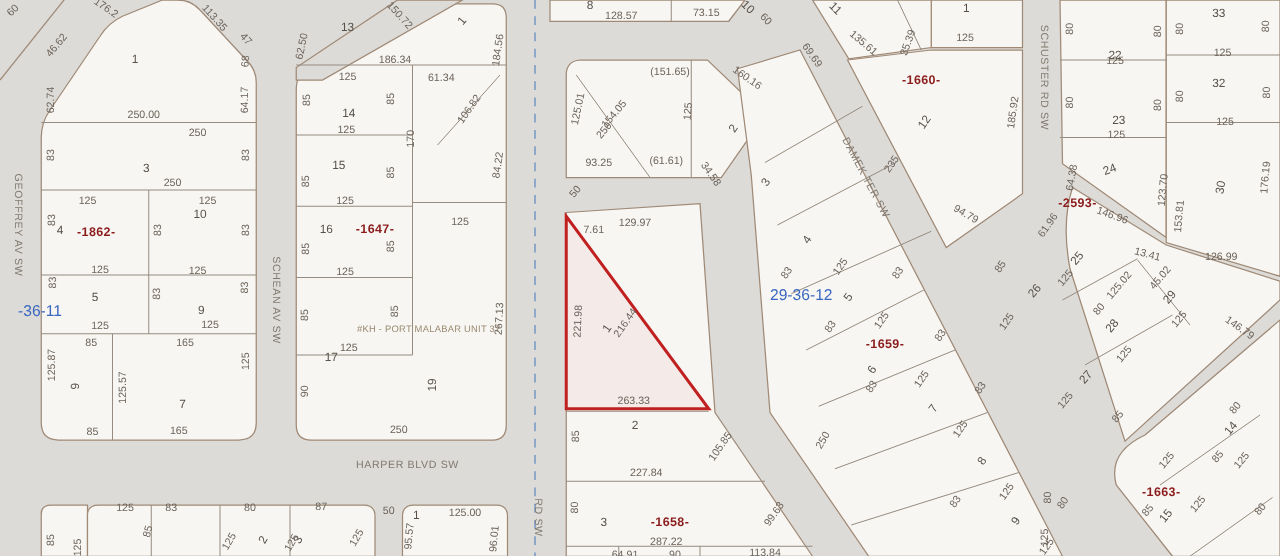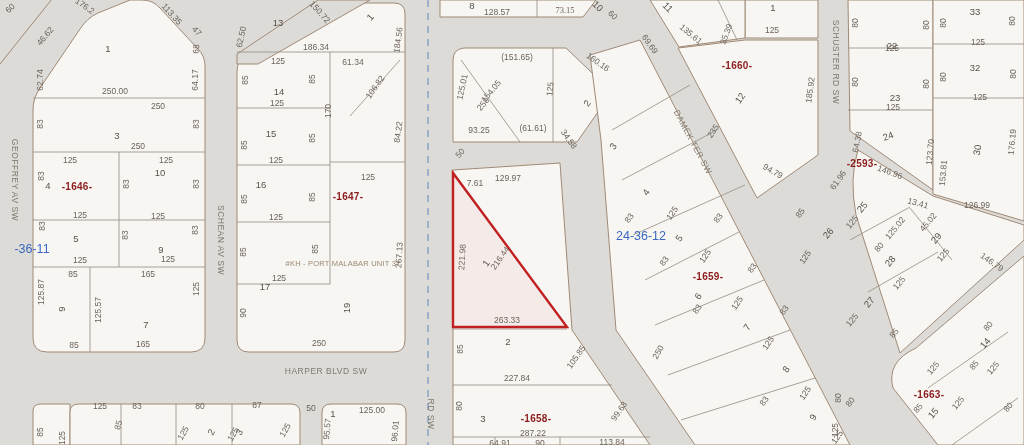--- a/index.html
+++ b/index.html
@@ -70,23 +70,23 @@
     </g>
   </svg>
   <div id="labels">
       <span class="street" style="left: 15px; top: 180px; transform: translate(-50%, -50%) rotate(90deg);">GEOFFREY AV SW</span>
       <span class="street" style="left: 221px; top: 240px; transform: translate(-50%, -50%) rotate(90deg);">SCHEAN AV SW</span>
       <span class="street" style="left: 326px; top: 371px; transform: translate(-50%, -50%) rotate(0deg);">HARPER BLVD SW</span>
       <span class="street" style="left: 693px; top: 142px; transform: translate(-50%, -50%) rotate(62deg);">DAMEK TER SW</span>
       <span class="street" style="left: 836px; top: 62px; transform: translate(-50%, -50%) rotate(90deg);">SCHUSTER RD SW</span>
       <span class="street" style="left: 431px; top: 414px; transform: translate(-50%, -50%) rotate(90deg);">RD SW</span>
       <span class="section" style="left: 32px; top: 249px; transform: translate(-50%, -50%) rotate(0deg);">-36-11</span>
-      <span class="section" style="left: 641px; top: 236px; transform: translate(-50%, -50%) rotate(0deg);">24-36-12</span>
-      <span class="block" style="left: 77px; top: 186px; transform: translate(-50%, -50%) rotate(0deg);">-1646-</span>
-      <span class="block" style="left: 300px; top: 196px; transform: translate(-50%, -50%) rotate(0deg); margin-left: 48px;">-1647-</span>
+      <span class="section" style="left: 641px; top: 236px; transform: translate(-50%, -50%) rotate(0deg);">29-36-12</span>
+      <span class="block" style="left: 77px; top: 186px; transform: translate(-50%, -50%) rotate(0deg);">-1862-</span>
+      <span class="block" style="left: 300px; top: 184px; transform: translate(-50%, -50%) rotate(0deg);">-1647-</span>
       <span class="block" style="left: 737px; top: 65px; transform: translate(-50%, -50%) rotate(0deg);">-1660-</span>
       <span class="block" style="left: 708px; top: 276px; transform: translate(-50%, -50%) rotate(0deg);">-1659-</span>
       <span class="block" style="left: 536px; top: 418px; transform: translate(-50%, -50%) rotate(0deg);">-1658-</span>
       <span class="block" style="left: 862px; top: 163px; transform: translate(-50%, -50%) rotate(0deg);">-2593-</span>
       <span class="block" style="left: 929px; top: 394px; transform: translate(-50%, -50%) rotate(0deg);">-1663-</span>
       <span class="note" style="left: 343px; top: 263px; transform: translate(-50%, -50%) rotate(0deg);">#KH - PORT MALABAR UNIT 37</span>
       <span class="lot" style="left: 108px; top: 48px; transform: translate(-50%, -50%) rotate(0deg);">1</span>
       <span class="lot" style="left: 117px; top: 135px; transform: translate(-50%, -50%) rotate(0deg);">3</span>
       <span class="lot" style="left: 48px; top: 185px; transform: translate(-50%, -50%) rotate(0deg);">4</span>
       <span class="lot" style="left: 160px; top: 172px; transform: translate(-50%, -50%) rotate(0deg);">10</span>
@@ -184,23 +184,23 @@
       <span class="dim" style="left: 244px; top: 199px; transform: translate(-50%, -50%) rotate(-90deg);">85</span>
       <span class="dim" style="left: 312px; top: 197px; transform: translate(-50%, -50%) rotate(-90deg);">85</span>
       <span class="dim" style="left: 276px; top: 217px; transform: translate(-50%, -50%) rotate(0deg);">125</span>
       <span class="dim" style="left: 243px; top: 252px; transform: translate(-50%, -50%) rotate(-90deg);">85</span>
       <span class="dim" style="left: 315px; top: 249px; transform: translate(-50%, -50%) rotate(-90deg);">85</span>
       <span class="dim" style="left: 279px; top: 278px; transform: translate(-50%, -50%) rotate(0deg);">125</span>
       <span class="dim" style="left: 399px; top: 255px; transform: translate(-50%, -50%) rotate(-87deg);">267.13</span>
       <span class="dim" style="left: 243px; top: 313px; transform: translate(-50%, -50%) rotate(-90deg);">90</span>
       <span class="dim" style="left: 319px; top: 343px; transform: translate(-50%, -50%) rotate(0deg);">250</span>
       <span class="dim" style="left: 497px; top: 12px; transform: translate(-50%, -50%) rotate(0deg);">128.57</span>
-      <span class="dim" style="left: 565px; top: 10px; transform: translate(-50%, -50%) rotate(0deg); font-family: Liberation Serif, serif;">73.15</span>
+      <span class="dim" style="left: 565px; top: 10px; transform: translate(-50%, -50%) rotate(0deg);">73.15</span>
       <span class="dim" style="left: 613px; top: 15px; transform: translate(-50%, -50%) rotate(45deg);">60</span>
-      <span class="dim" style="left: 517px; top: 57px; transform: translate(-50%, -50%) rotate(0deg);">(151.65)</span>
+      <span class="dim" style="left: 536px; top: 57px; transform: translate(-50%, -50%) rotate(0deg);">(151.65)</span>
       <span class="dim" style="left: 462px; top: 87px; transform: translate(-50%, -50%) rotate(-78deg);">125.01</span>
       <span class="dim" style="left: 491px; top: 91px; transform: translate(-50%, -50%) rotate(-50deg);">154.05</span>
       <span class="dim" style="left: 483px; top: 104px; transform: translate(-50%, -50%) rotate(-50deg);">250</span>
       <span class="dim" style="left: 550px; top: 89px; transform: translate(-50%, -50%) rotate(-85deg);">125</span>
       <span class="dim" style="left: 598px; top: 62px; transform: translate(-50%, -50%) rotate(35deg);">160.16</span>
       <span class="dim" style="left: 479px; top: 130px; transform: translate(-50%, -50%) rotate(0deg);">93.25</span>
       <span class="dim" style="left: 533px; top: 128px; transform: translate(-50%, -50%) rotate(0deg);">(61.61)</span>
       <span class="dim" style="left: 569px; top: 139px; transform: translate(-50%, -50%) rotate(55deg);">34.58</span>
       <span class="dim" style="left: 460px; top: 153px; transform: translate(-50%, -50%) rotate(-50deg);">50</span>
       <span class="dim" style="left: 475px; top: 183px; transform: translate(-50%, -50%) rotate(0deg);">7.61</span>

